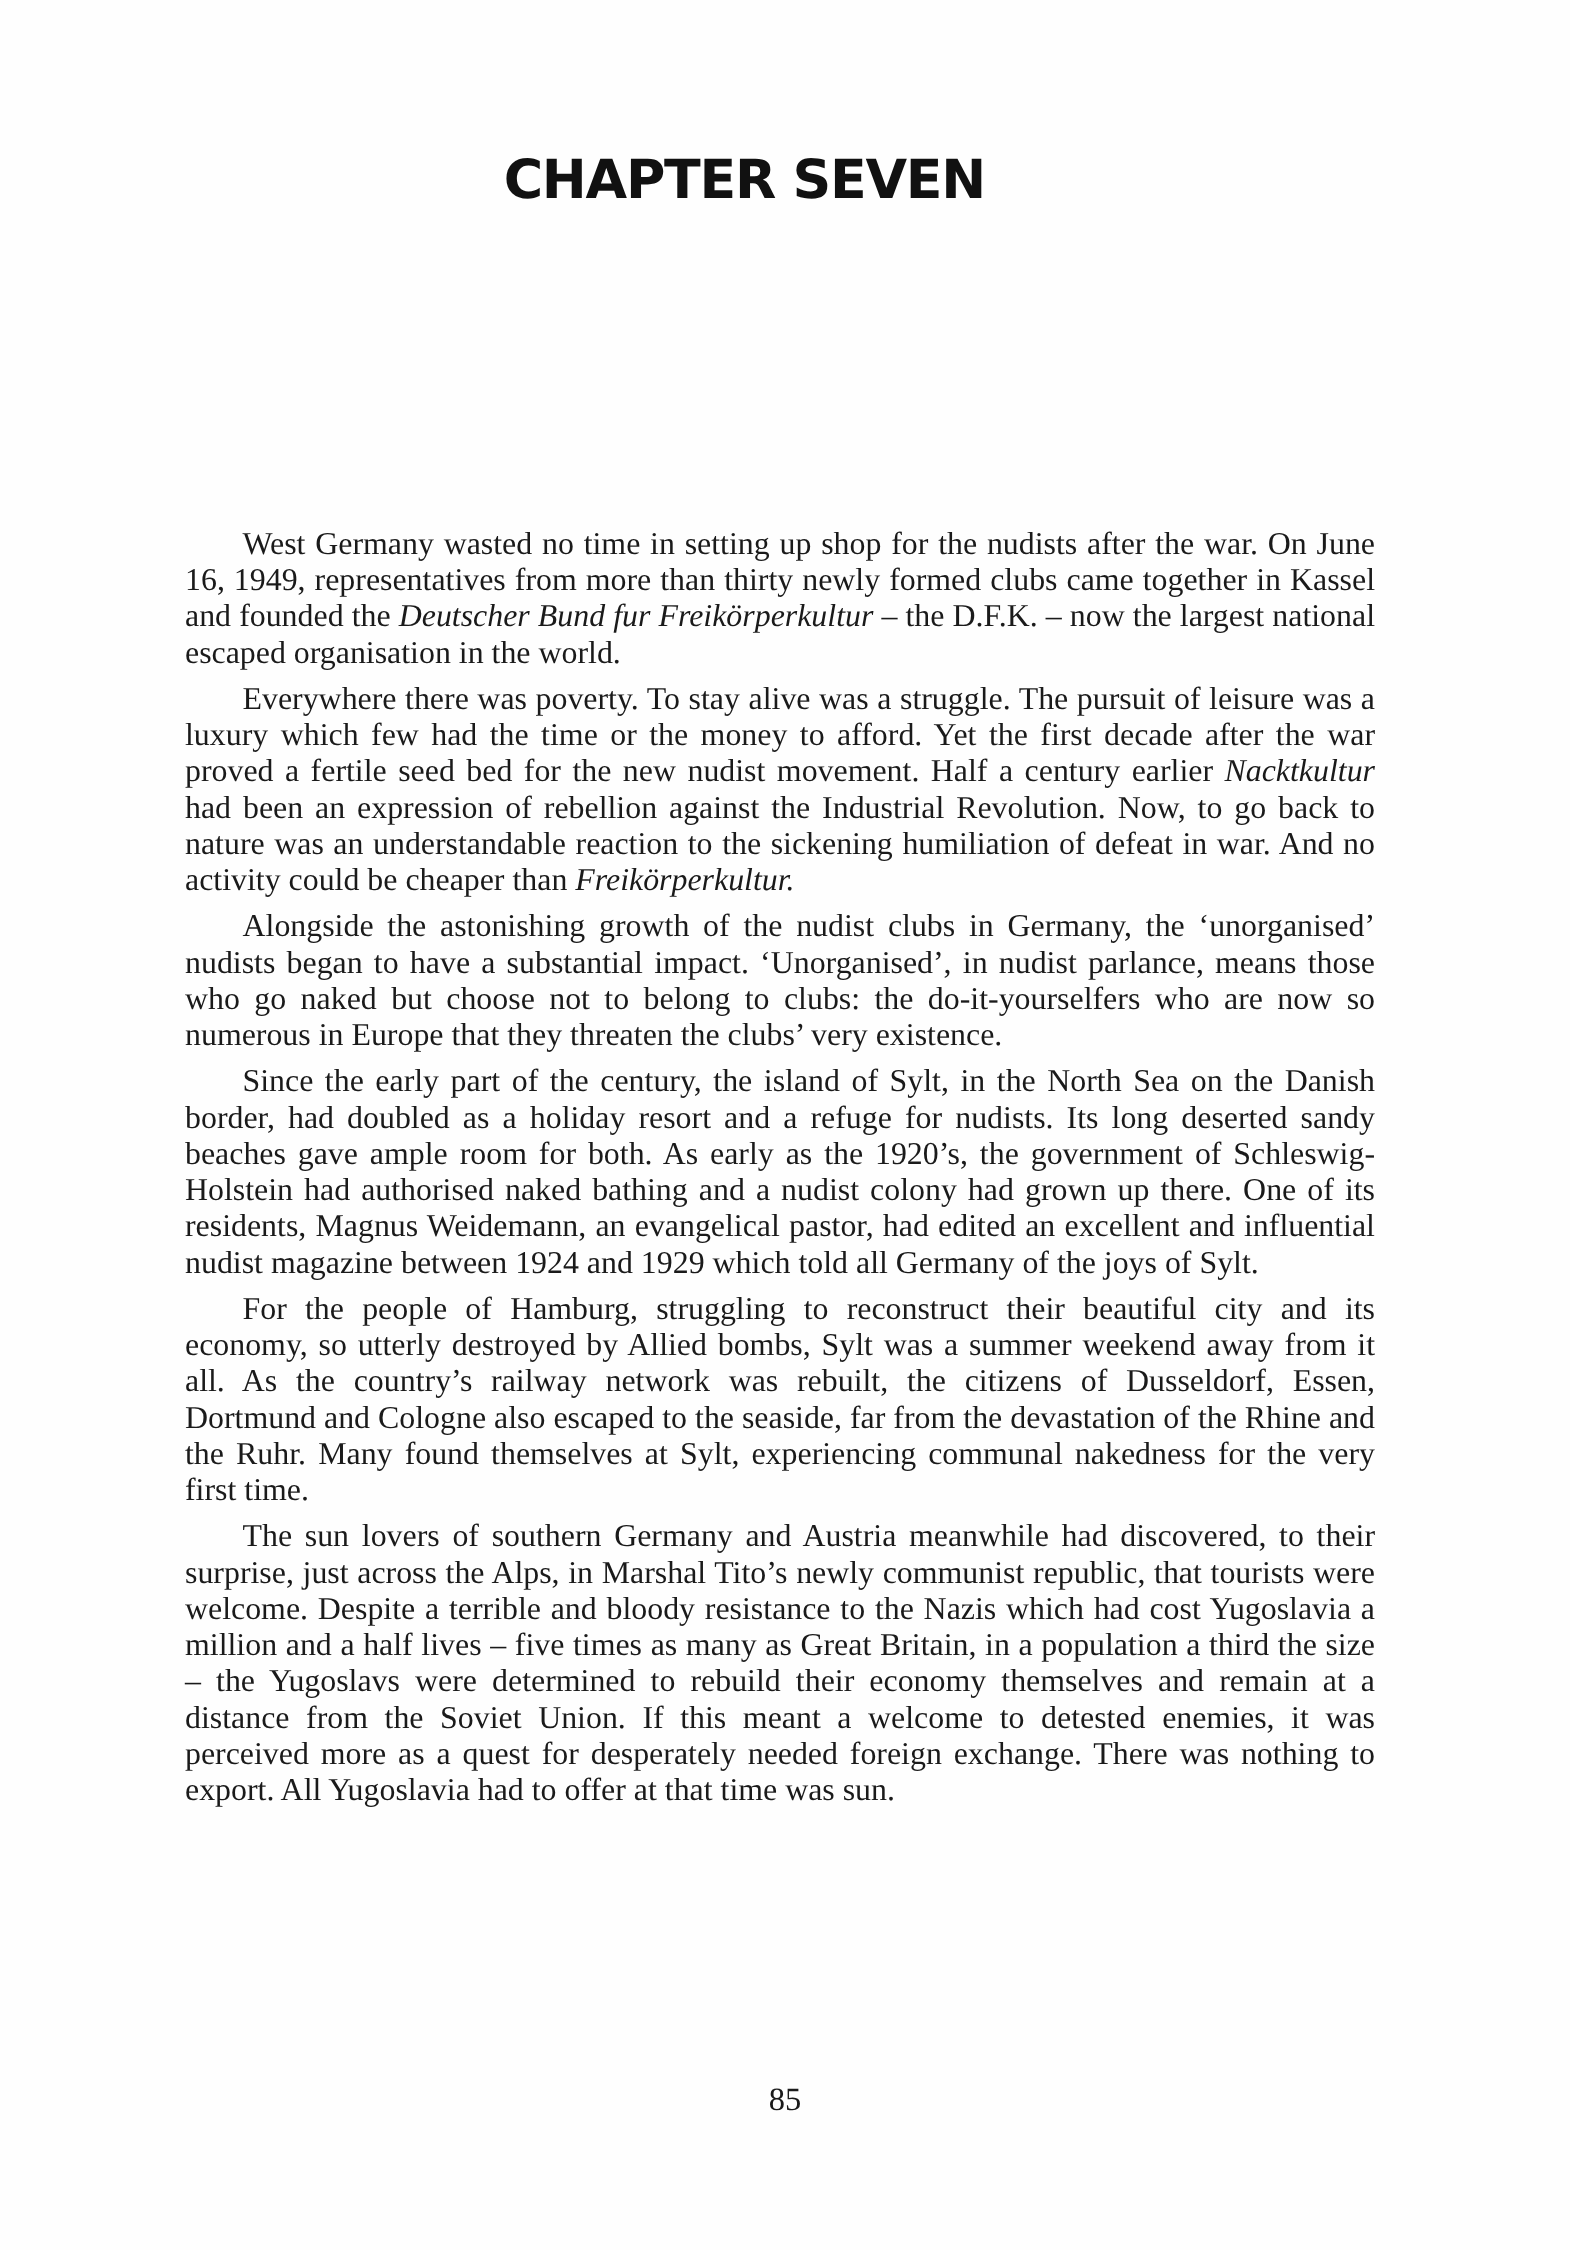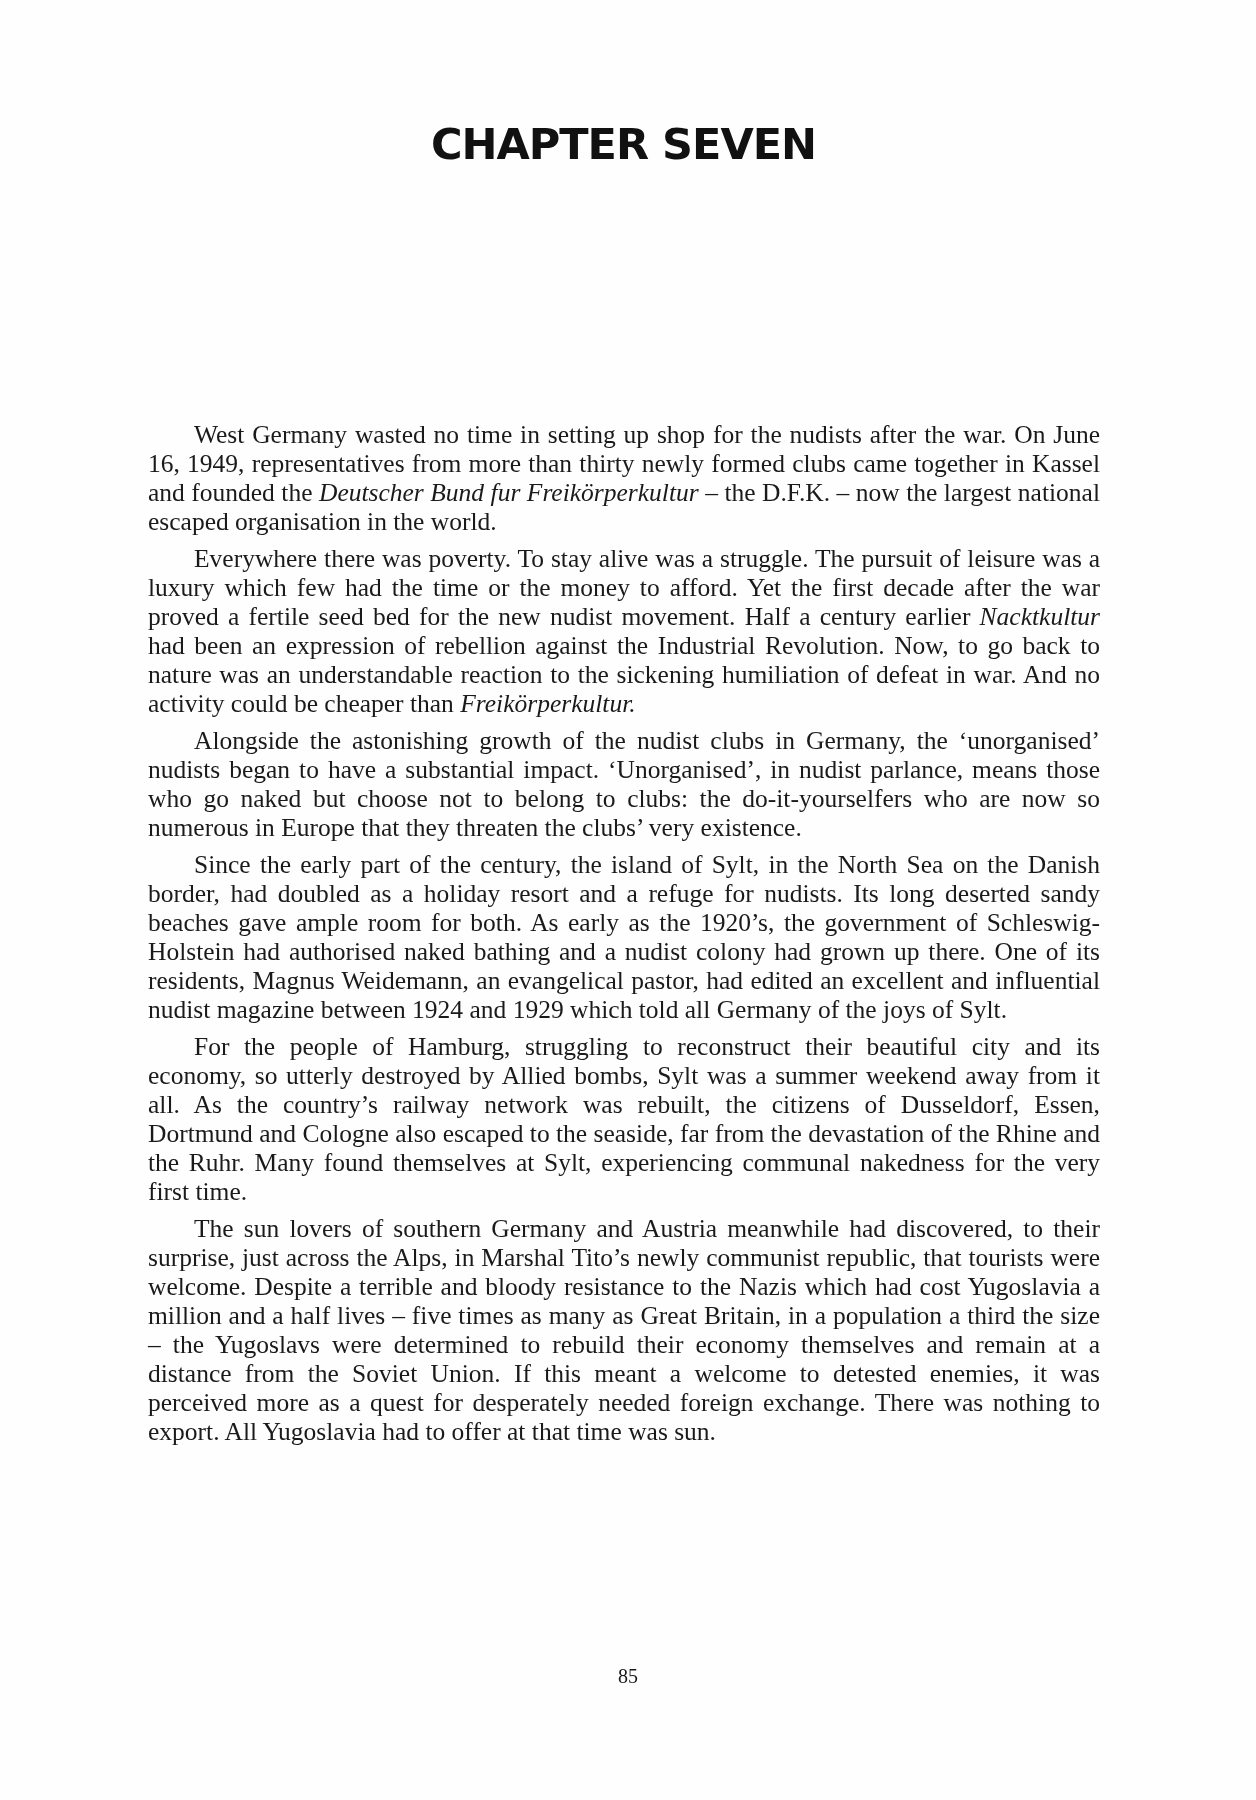--- a/index.html
+++ b/index.html
@@ -20,21 +20,20 @@
       width: 1256px;
       height: 1800px;
       background: #fefefe;
     }
     .chapter-heading {
       position: absolute;
       top: 118px;
       left: 0;
       width: 1191px;
       text-align: center;
-      padding-left: 28px;
     }
     .chapter-number {
       font-family: "DejaVu Sans", sans-serif;
       font-weight: bold;
       font-size: 43px;
       letter-spacing: -1px;
       line-height: 52px;
       color: #111;
     }
     .chapter-title {
@@ -65,21 +64,21 @@
     .body-text em {
       font-style: italic;
     }
     .page-number {
       position: absolute;
       top: 1665px;
       left: 0;
       width: 1256px;
       text-align: center;
       font-family: "Liberation Serif", serif;
-      font-size: 20px;
+      font-size: 26px;
       color: #1a1a1a;
     }
   </style>
 </head>
 <body>
 
 <div class="page">
   <div class="chapter-heading">
     <div class="chapter-number">CHAPTER SEVEN</div>
   </div>

